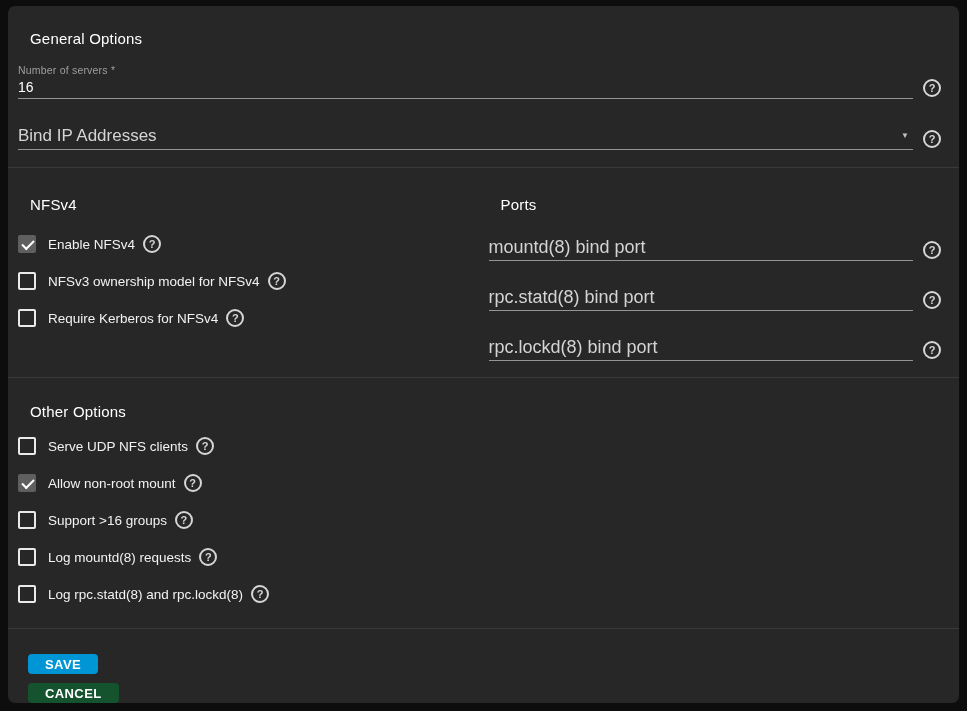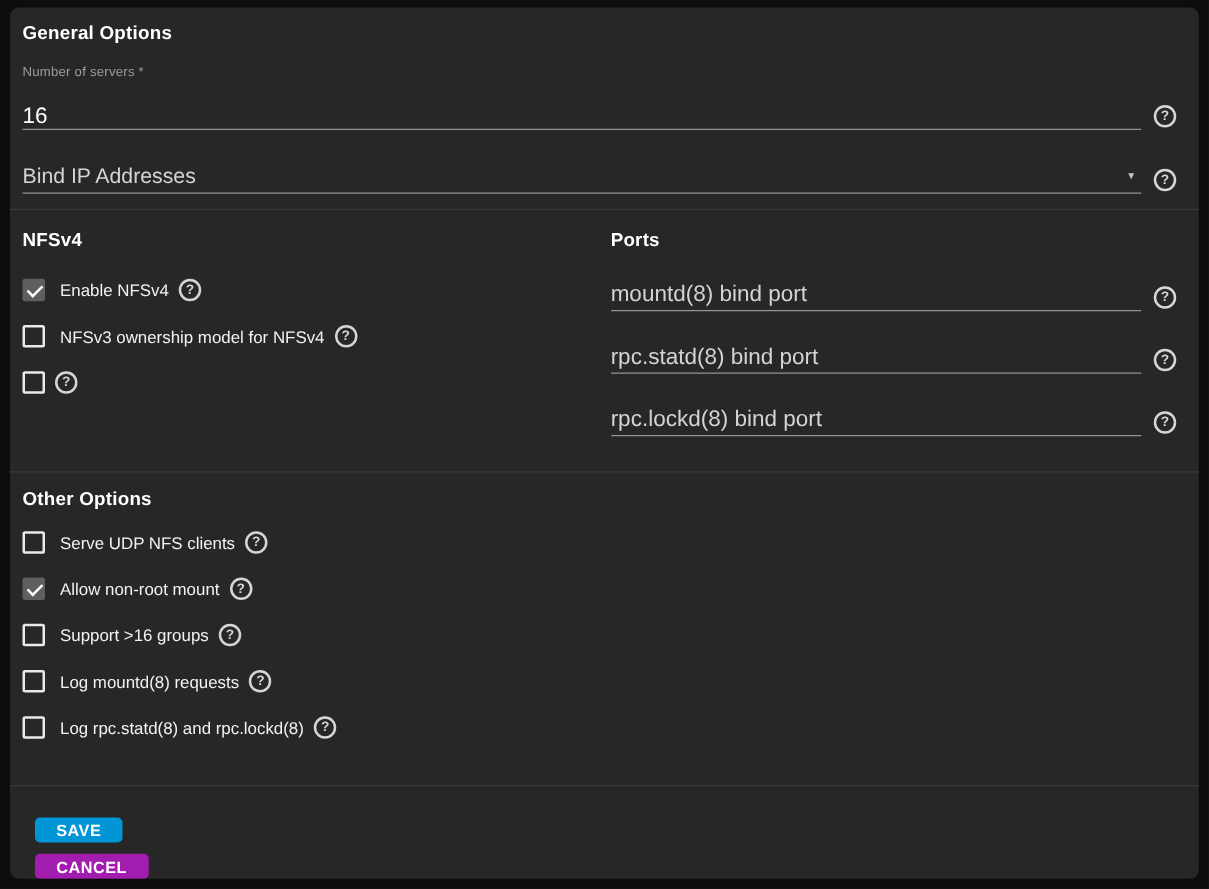--- a/index.html
+++ b/index.html
@@ -13,39 +13,39 @@
   .card {
     position: relative;
     margin: 6px 8px 8px 8px;
     width: 951px; height: 697px;
     background: #272727;
     border-radius: 7px;
     overflow: hidden;
   }
   .sec { border-bottom: 1px solid #3a3a3a; }
   h2.sec-title {
-    margin: 0; color: #ffffff;
-    font-size: 15px; line-height: 18px; font-weight: 700;
+    margin: 12px; color: #ffffff;
+    font-size: 15px; line-height: 18px; font-weight: 400;
     letter-spacing: 0.2px;
   }
   
   .sec.general { height: 162px; padding: 12px 18px 0 10px; }
   .field { display: flex; align-items: flex-end; }
   .field-main { flex: 1 1 auto; border-bottom: 1px solid #949494; }
   .small-label {
     display: block; color: #9e9e9e;
     font-size: 10.5px; line-height: 12px; letter-spacing: 0.2px;
   }
   .text-input {
     display: block; width: 100%;
-    margin-top: 19px; padding: 0 0 2px 0;
+    margin-top: 2px; padding: 0 0 2px 0;
     height: 20px; border: none; outline: none;
     background: transparent; color: #ffffff;
     font-family: "Liberation Sans", sans-serif;
-    font-size: 18px;
+    font-size: 14px;
   }
   .field-servers { margin-top: 16px; justify-content: center; }
   .field-bindip { margin-top: 28px; }
   .select-main {
     display: flex; align-items: center; justify-content: space-between;
     padding-bottom: 4px; cursor: pointer;
   }
   .select-label { color: #d4d4d4; font-size: 17px; line-height: 18px; }
   .arrow {
     color: #c2c2c2; font-size: 8px; line-height: 8px;
@@ -94,21 +94,21 @@
     display: flex; align-items: flex-start; gap: 9px; flex-direction: column;
   }
   .btn {
     height: 34px; padding: 0 17px;
     border: none; border-radius: 4px;
     font-family: "Liberation Sans", sans-serif;
     font-size: 13px; font-weight: 700; letter-spacing: 0.4px;
     color: #ffffff; cursor: pointer;
   }
   .btn.save { background: #0095d5; }
-  .btn.cancel { background: #a21caf; }
+  .btn.cancel { background: #14532d; }
 </style>
 </head>
 <body>
 
 <div class="card">
 
   <section class="sec general">
     <h2 class="sec-title">General Options</h2>
 
     <div class="field field-servers">
@@ -137,20 +137,21 @@
         <span class="cb-label">Enable NFSv4</span>
         <span class="help">?</span>
       </div>
       <div class="cb-row">
         <span class="checkbox"></span>
         <span class="cb-label">NFSv3 ownership model for NFSv4</span>
         <span class="help">?</span>
       </div>
       <div class="cb-row">
         <span class="checkbox"></span>
+        <span class="cb-label">Require Kerberos for NFSv4</span>
         <span class="help">?</span>
       </div>
     </div>
 
     <div class="col">
       <h2 class="sec-title">Ports</h2>
 
       <div class="field port-field first">
         <div class="field-main select-main">
           <span class="port-label">mountd(8) bind port</span>

